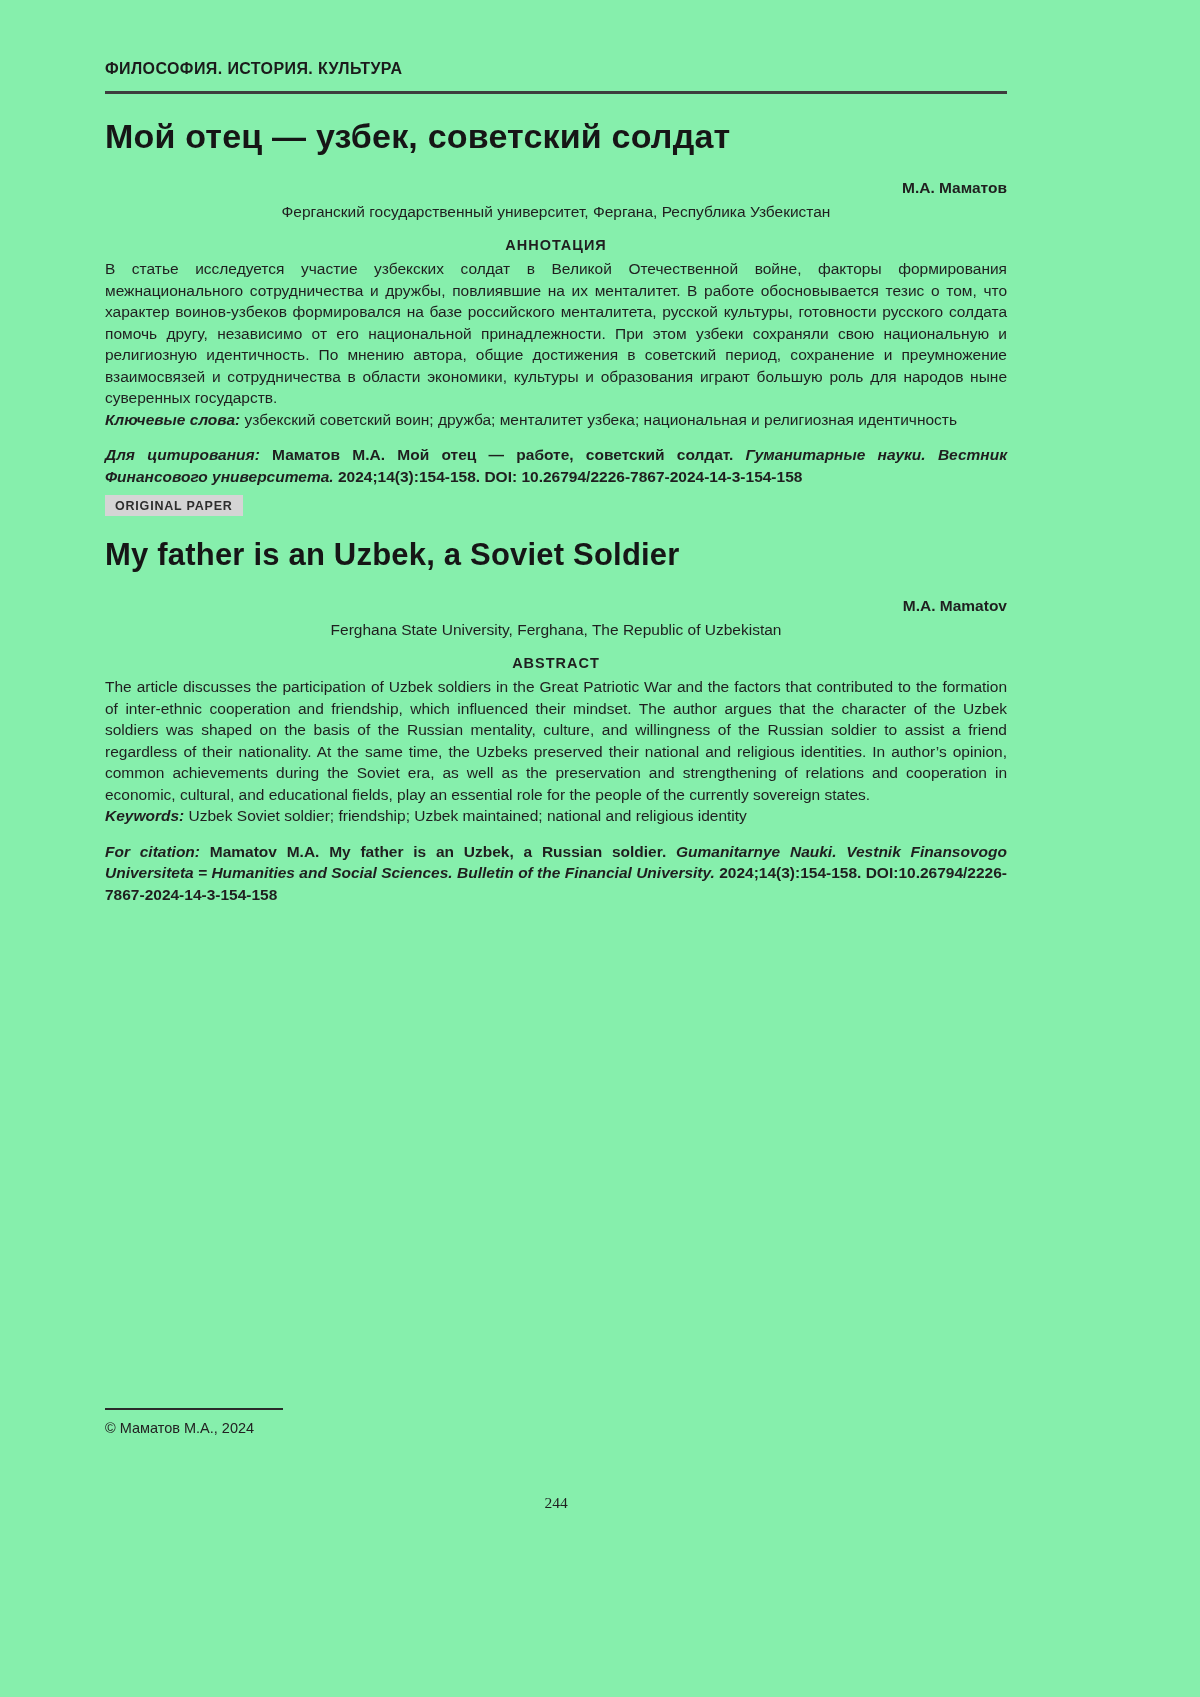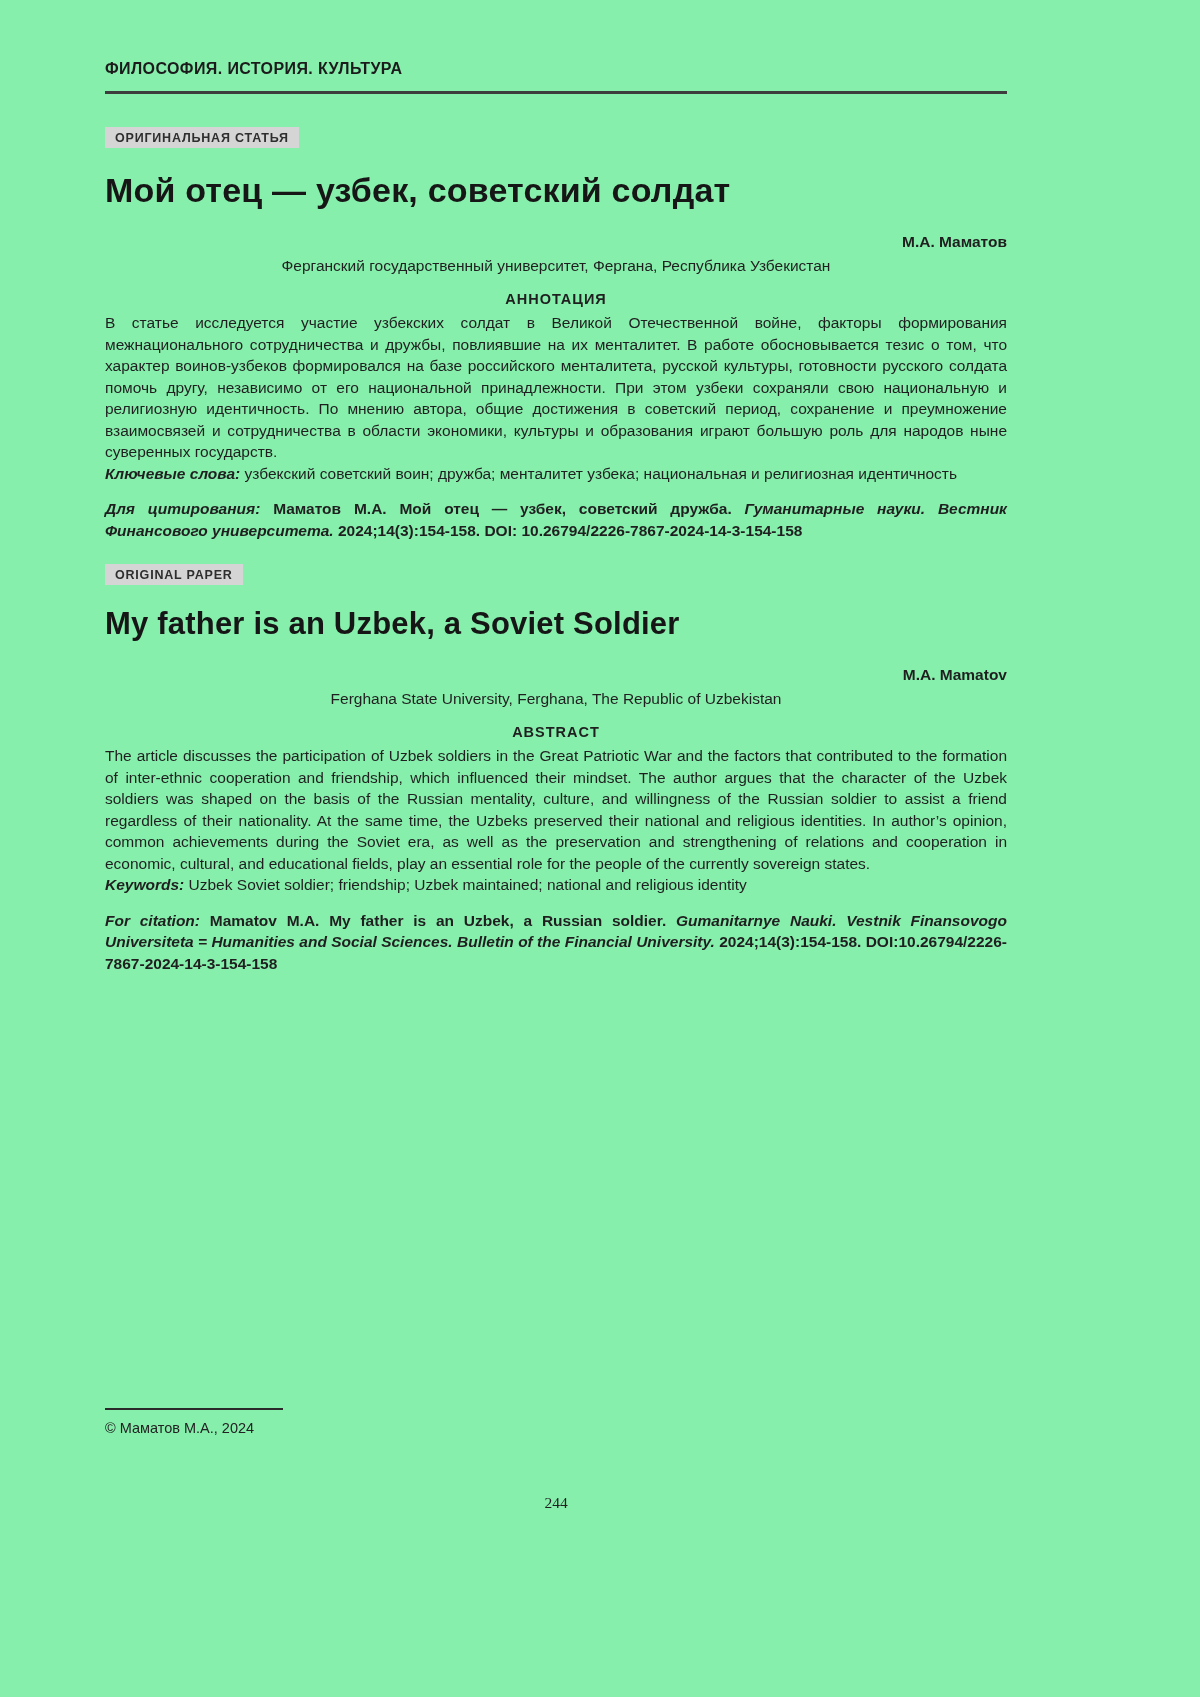--- a/index.html
+++ b/index.html
@@ -34,21 +34,21 @@
   .badge {
     display: inline-block;
     background: #d5d5d5;
     color: #2e2e2e;
     font-size: 12.5px;
     font-weight: bold;
     letter-spacing: 0.8px;
     padding: 4px 10px 3px 10px;
   }
   .badge-ru { margin-top: 33px; }
-  .badge-en { margin-top: 23px; }
+  .badge-en { margin-top: 8px; }
   .meta {
     margin-top: 21px;
     font-size: 13.5px;
     line-height: 20px;
     color: #232323;
   }
   .title {
     font-weight: bold;
     color: #161616;
     margin: 0;
@@ -133,36 +133,33 @@
 </style>
 </head>
 <body>
 
 <div class="page">
   <div class="content">
 
     <div class="running-head">ФИЛОСОФИЯ. ИСТОРИЯ. КУЛЬТУРА</div>
     <div class="head-rule"></div>
 
-    <div>
-      <span class="badge badge-ru">ОРИГИНАЛЬНАЯ СТАТЬЯ</span>
-    </div>
 
 
     <h1 class="title title-ru">Мой отец — узбек, советский солдат</h1>
 
     <div class="author">М.А. Маматов</div>
     <div class="affiliation">Ферганский государственный университет,  Фергана, Республика Узбекистан</div>
 
     <div class="section-heading">АННОТАЦИЯ</div>
     <p class="body-text">В статье исследуется участие узбекских солдат в Великой Отечественной войне, факторы формирования межнационального сотрудничества и дружбы, повлиявшие на их менталитет. В работе обосновывается тезис о том, что характер воинов-узбеков формировался на базе российского менталитета, русской культуры, готовности русского солдата помочь другу, независимо от его национальной принадлежности. При этом узбеки сохраняли свою национальную и религиозную идентичность. По мнению автора, общие достижения в советский период, сохранение и преумножение взаимосвязей и сотрудничества в области экономики, культуры и образования играют большую роль для народов ныне суверенных государств.</p>
 
     <p class="keywords"><span class="bi">Ключевые слова:</span><span> узбекский советский воин; дружба; менталитет узбека; национальная и религиозная идентичность</span></p>
 
-    <p class="citation"><span class="bi">Для цитирования:</span><span> Маматов М.А. Мой отец — узбек, советский дружба. </span><span class="it">Гуманитарные науки. Вестник Финансового университета.</span><span> 2024;14(3):154-158. DOI: 10.26794/2226-7867-2024-14-3-154-158</span></p>
+    <p class="citation"><span class="bi">Для цитирования:</span><span> Маматов М.А. Мой отец — работе, советский солдат. </span><span class="it">Гуманитарные науки. Вестник Финансового университета.</span><span> 2024;14(3):154-158. DOI: 10.26794/2226-7867-2024-14-3-154-158</span></p>
 
     <div>
       <span class="badge badge-en">ORIGINAL PAPER</span>
     </div>
 
     <h1 class="title title-en">My father is an Uzbek, a Soviet Soldier</h1>
 
     <div class="author">M.A. Mamatov</div>
     <div class="affiliation">Ferghana State University, Ferghana, The Republic of Uzbekistan</div>
 

